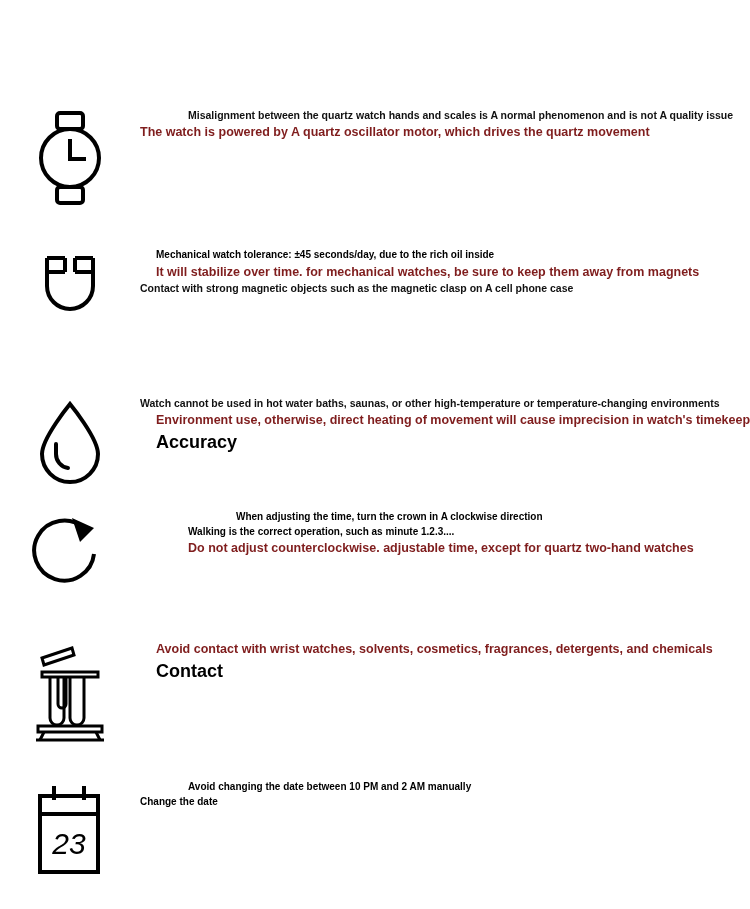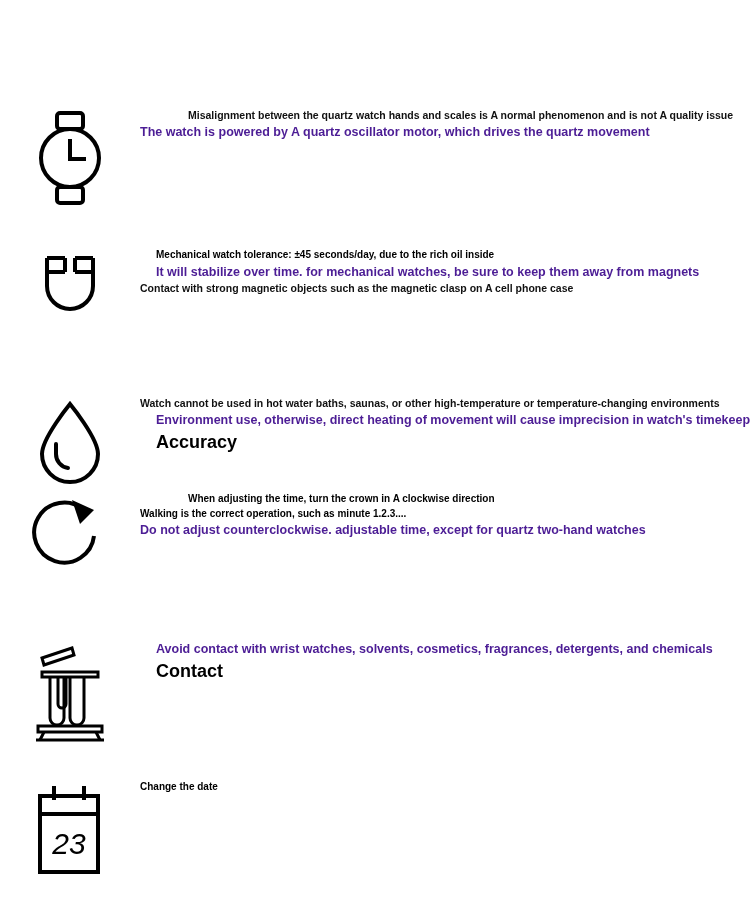--- a/index.html
+++ b/index.html
@@ -59,21 +59,21 @@
     white-space: nowrap;
   }
   .line.small {
     font-size: 10.5px;
     font-weight: bold;
     color: #111;
   }
   .line.mid {
     font-size: 12.5px;
     font-weight: bold;
-    color: #4c1d95;
+    color: #7f1d1d;
   }
   .line.large {
     font-size: 10px;
     font-weight: bold;
     color: #000;
   }
   .line.xlarge {
     font-size: 18px;
     font-weight: bold;
     color: #000;
@@ -81,21 +81,21 @@
   .al-left   { text-align: left;  align-self: flex-start; }
   .al-indent { margin-left: 16px; }
   .al-indent2 { margin-left: 48px; }
 
   svg { display: block; }
 
   
   #sec-0 { top: 108px; }
   #sec-1 { top: 248px; }
   #sec-2 { top: 396px; }
-  #sec-3 { top: 492px; }
+  #sec-3 { top: 510px; gap: 48px; }
   #sec-4 { top: 640px; }
   #sec-5 { top: 780px; }
 </style>
 </head>
 <body>
 
 <div class="page">
 
 
   <div class="section" id="sec-0">
@@ -192,17 +192,18 @@
       <span>
         <svg width="80" height="100" viewBox="0 0 80 100">
           <path d="M24 4 L24 18 M54 4 L54 18" stroke="#000" stroke-width="4"></path>
           <rect x="10" y="14" width="58" height="76" fill="none" stroke="#000" stroke-width="4"></rect>
           <path d="M10 32 L68 32" stroke="#000" stroke-width="4"></path>
           <text x="39" y="72" text-anchor="middle" font-family="Liberation Sans, sans-serif" font-size="30" fill="#000">23</text>
         </svg>
       </span>
     </div>
     <div class="text-col">
+      <span class="line large al-indent2">Avoid changing the date between 10 PM and 2 AM manually</span>
       <span class="line large al-left">Change the date</span>
     </div>
   </div>
 
 </div>
 
 </body></html>

